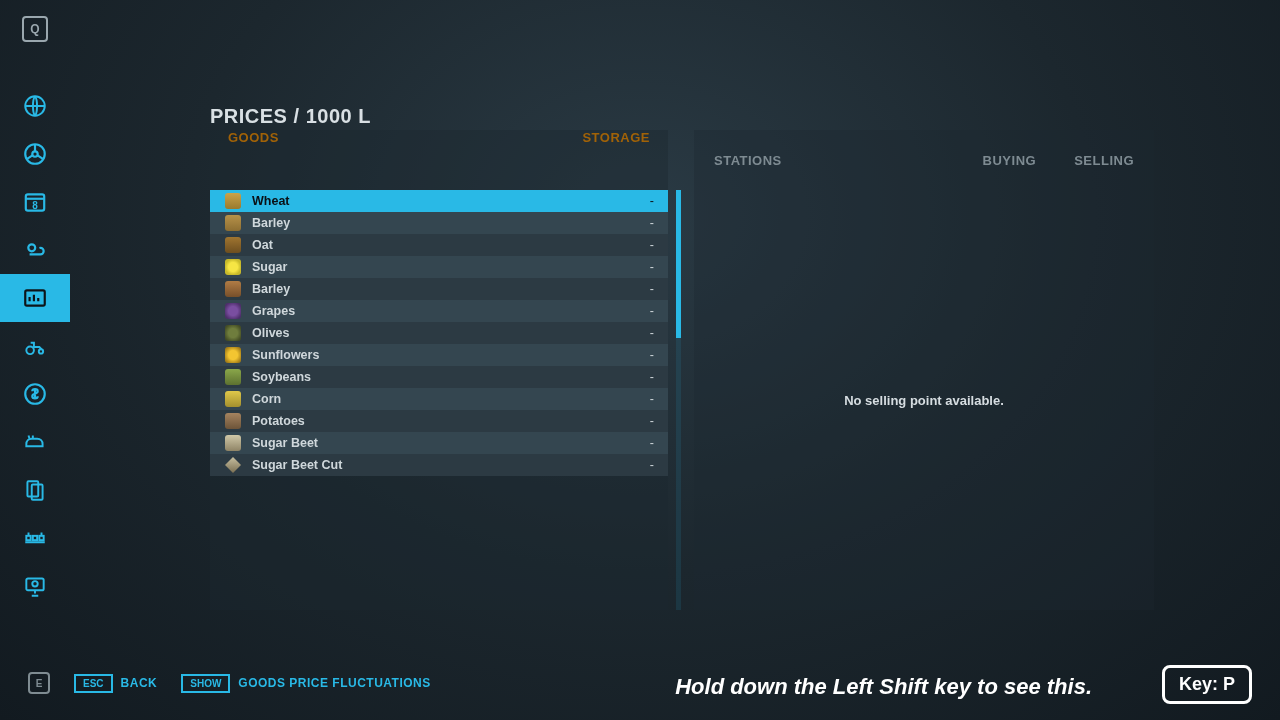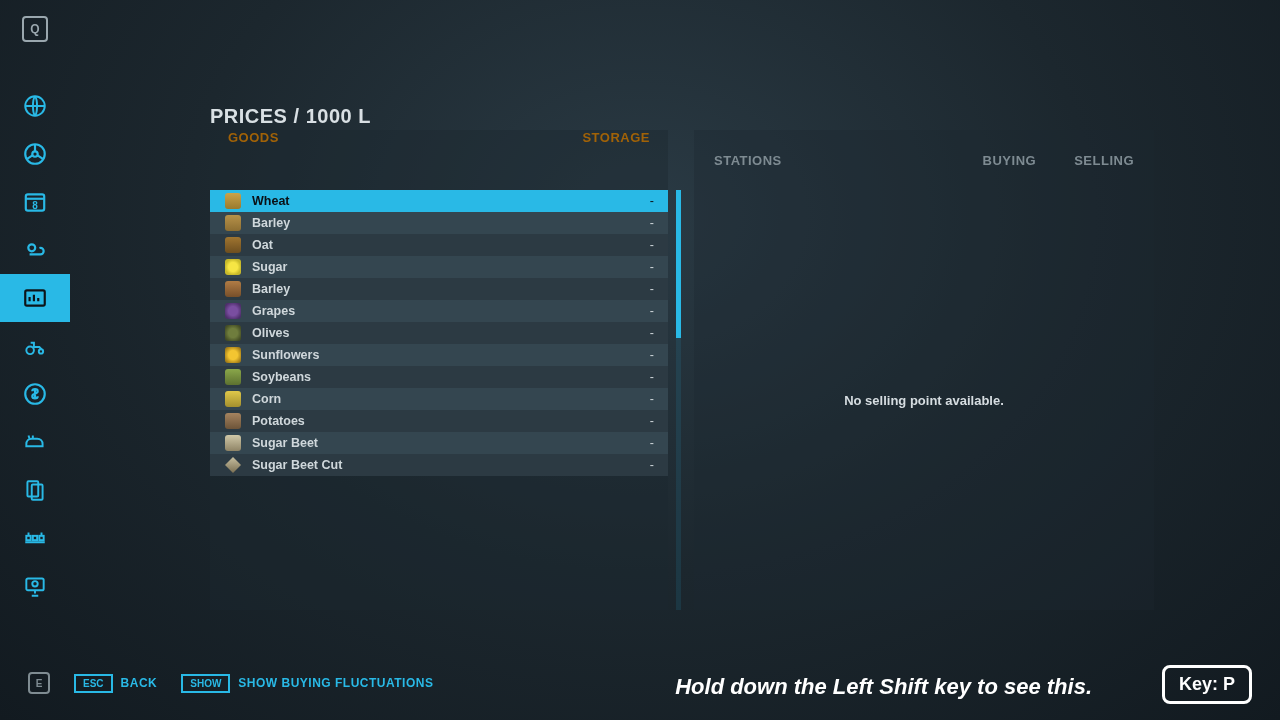--- a/index.html
+++ b/index.html
@@ -323,18 +323,18 @@
 </div>
 
 <div class="footer">
   <div class="footer-key-left">E</div>
   <div class="footer-btn">
     <span class="kbd">ESC</span>
     <span class="lbl">BACK</span>
   </div>
   <div class="footer-btn">
     <span class="kbd">SHOW</span>
-    <span class="lbl">SHOW BUYING FLUCTUATIONS</span>
+    <span class="lbl">GOODS PRICE FLUCTUATIONS</span>
   </div>
 </div>
 
 <div class="instruction">Hold down the Left Shift key to see this.</div>
 <div class="key-p">Key: P</div>
 
 </body></html>

